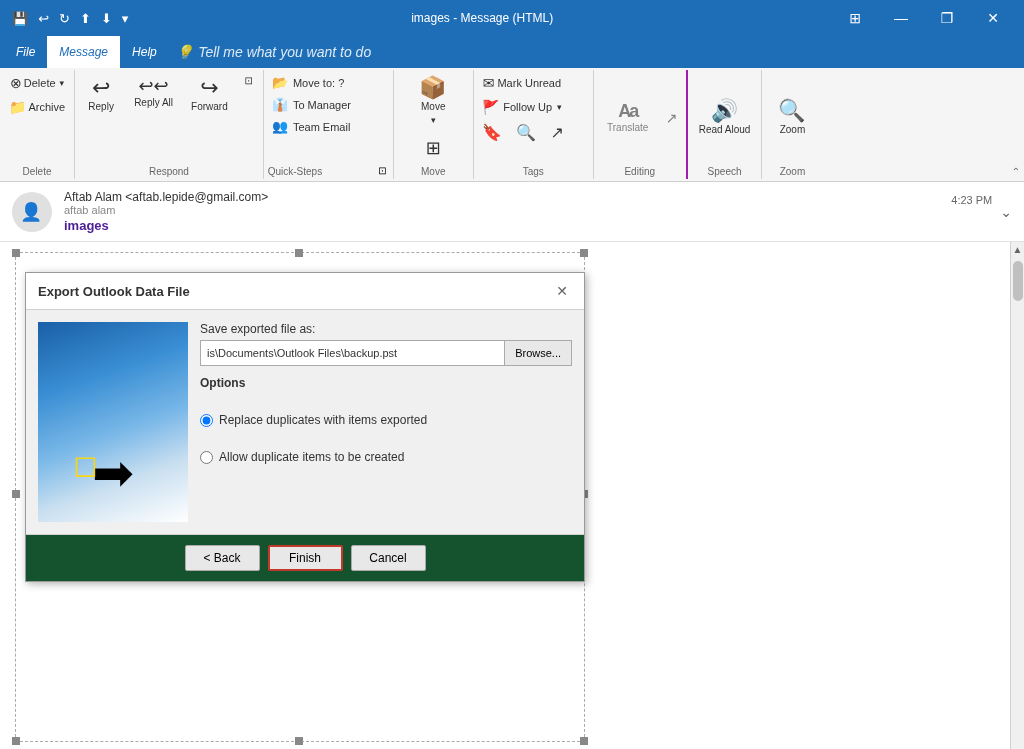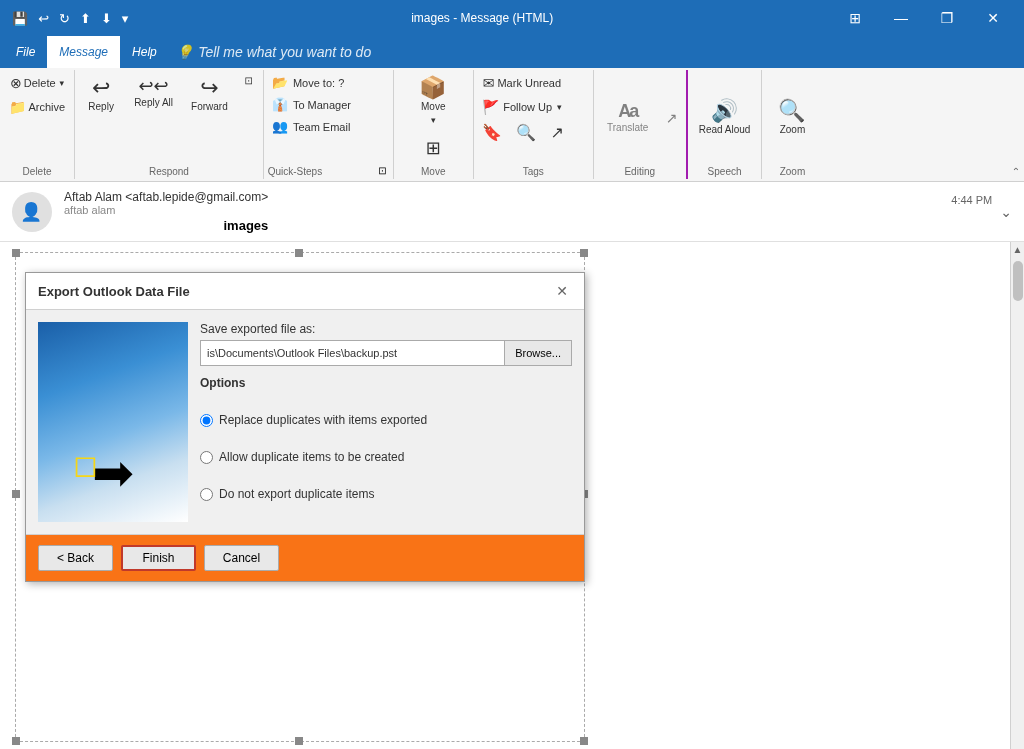--- a/index.html
+++ b/index.html
@@ -150,21 +150,21 @@
     .avatar {
       width: 40px; height: 40px;
       background: #e0e0e0;
       border-radius: 50%;
       display: flex; align-items: center; justify-content: center;
       font-size: 18px; color: #999;
       margin-right: 12px;
       flex-shrink: 0;
     }
     .email-from { font-size: 12px; color: #333; }
-    .email-subject { font-weight: bold; font-size: 13px; color: #000000; margin-top: 2px; text-align: right; }
+    .email-subject { font-weight: bold; font-size: 13px; color: #4c1d95; margin-top: 2px; }
     .email-time { margin-left: auto; font-size: 11px; color: #666; align-self: flex-start; padding-top: 4px; }
     .expand-btn { margin-left: 8px; cursor: pointer; color: #666; font-size: 14px; }
 
     
     .main-content {
       display: flex;
       height: calc(749px - 36px - 32px - 94px);
       position: relative;
     }
     .email-body {
@@ -256,22 +256,23 @@
       font-size: 11px;
     }
     .dialog-options { display: flex; flex-direction: column; gap: 23px; }
     .dialog-options-label { font-size: 12px; font-weight: bold; color: #333; }
     .radio-option { display: flex; align-items: center; gap: 6px; font-size: 12px; color: #333; cursor: pointer; }
     .radio-option input[type=radio] { cursor: pointer; }
     .dialog-footer {
       border-top: 1px solid #d0d0d0;
       padding: 10px 12px;
       display: flex;
+      justify-content: center;
       gap: 8px;
-      background: #f97316;
+      background: #14532d;
     }
     .dialog-btn {
       min-width: 75px;
       height: 26px;
       padding: 0 12px;
       background: #e8e8e8;
       border: 1px solid #aaa;
       cursor: pointer;
       font-size: 12px;
       border-radius: 2px;
@@ -470,21 +471,21 @@
 <div class="email-area">
   <div class="email-header">
     <div class="avatar">
       <span>👤</span>
     </div>
     <div>
       <div class="email-from">Aftab Alam &lt;aftab.lepide@gmail.com&gt;</div>
       <div style="font-size:11px;color:#888;">aftab alam</div>
       <div class="email-subject">images</div>
     </div>
-    <div class="email-time">4:44 PM</div>
+    <div class="email-time">4:23 PM</div>
     <div class="expand-btn">⌄</div>
   </div>
 
   <div class="main-content">
     <div class="email-body">
 
       <div style="position:absolute;top:10px;left:15px;width:570px;height:490px;border:1px dashed #aaa;"></div>
 
       <div style="position:absolute;top:7px;left:12px;width:8px;height:8px;background:#888;"></div>
       <div style="position:absolute;top:7px;left:295px;width:8px;height:8px;background:#888;"></div>
@@ -519,24 +520,20 @@
             <div class="dialog-options">
               <div class="dialog-options-label">Options</div>
               <label class="radio-option">
                 <input type="radio" name="duplicate" checked="" style="">
                 <span>Replace duplicates with items exported</span>
               </label>
               <label class="radio-option">
                 <input type="radio" name="duplicate" style="">
                 <span>Allow duplicate items to be created</span>
               </label>
-              <label class="radio-option">
-                <input type="radio" name="duplicate" style="">
-                <span>Do not export duplicate items</span>
-              </label>
             </div>
           </div>
         </div>
         <div class="dialog-footer">
           <button class="dialog-btn">&lt; Back</button>
           <button class="dialog-btn primary">Finish</button>
           <button class="dialog-btn">Cancel</button>
         </div>
       </div>
     </div>

